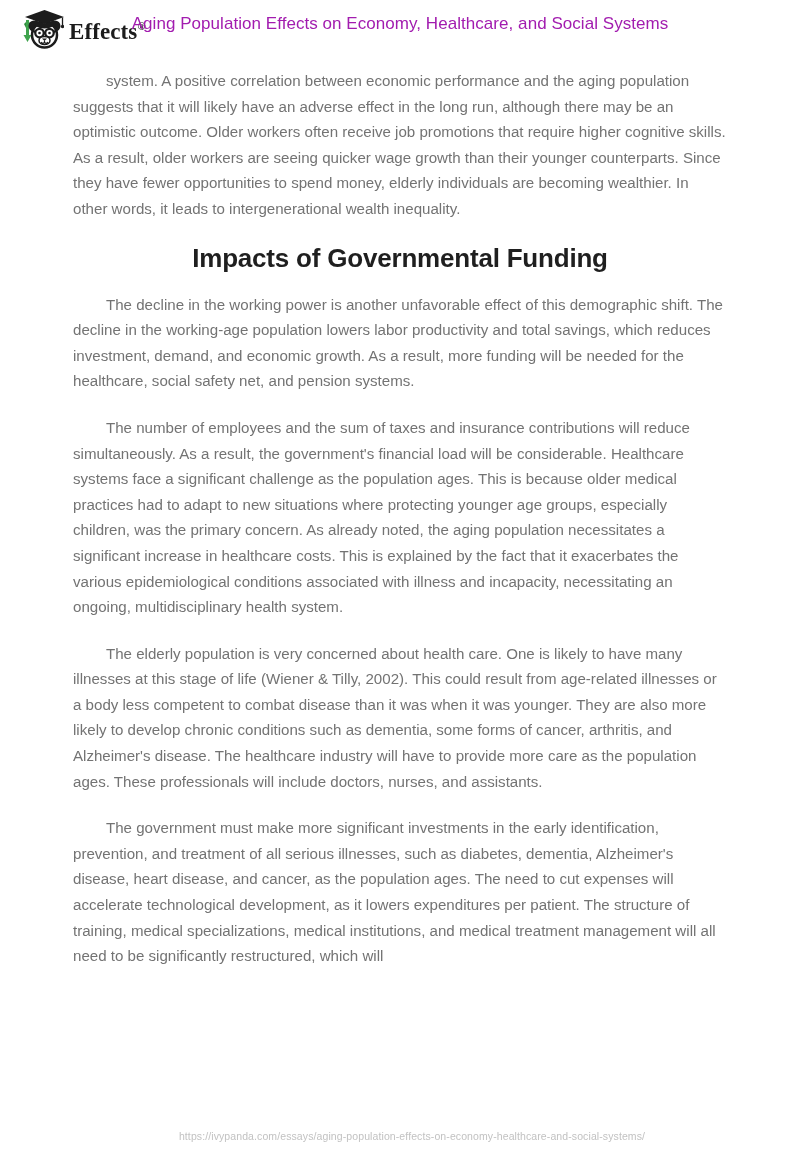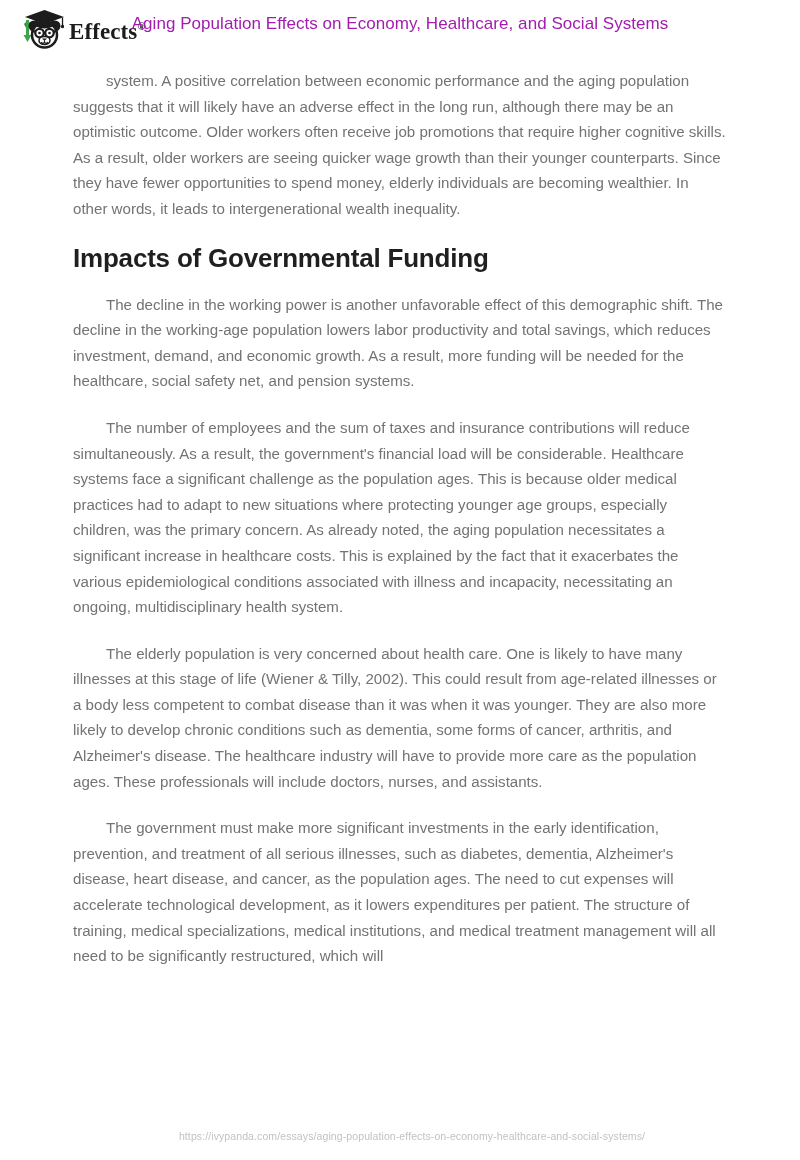--- a/index.html
+++ b/index.html
@@ -86,20 +86,21 @@
     text-indent: 33px;
   }
 
   .content h2 {
     margin: 9px 0 18px 0;
     font-size: 26px;
     line-height: 31px;
     font-weight: bold;
     color: #1f1f1f;
     letter-spacing: -0.2px;
+    text-align: center;
   }
 
   .content h2.second-heading {
     margin-top: 12px;
   }
 
   
   .page-footer {
     position: absolute;
     left: 0;

